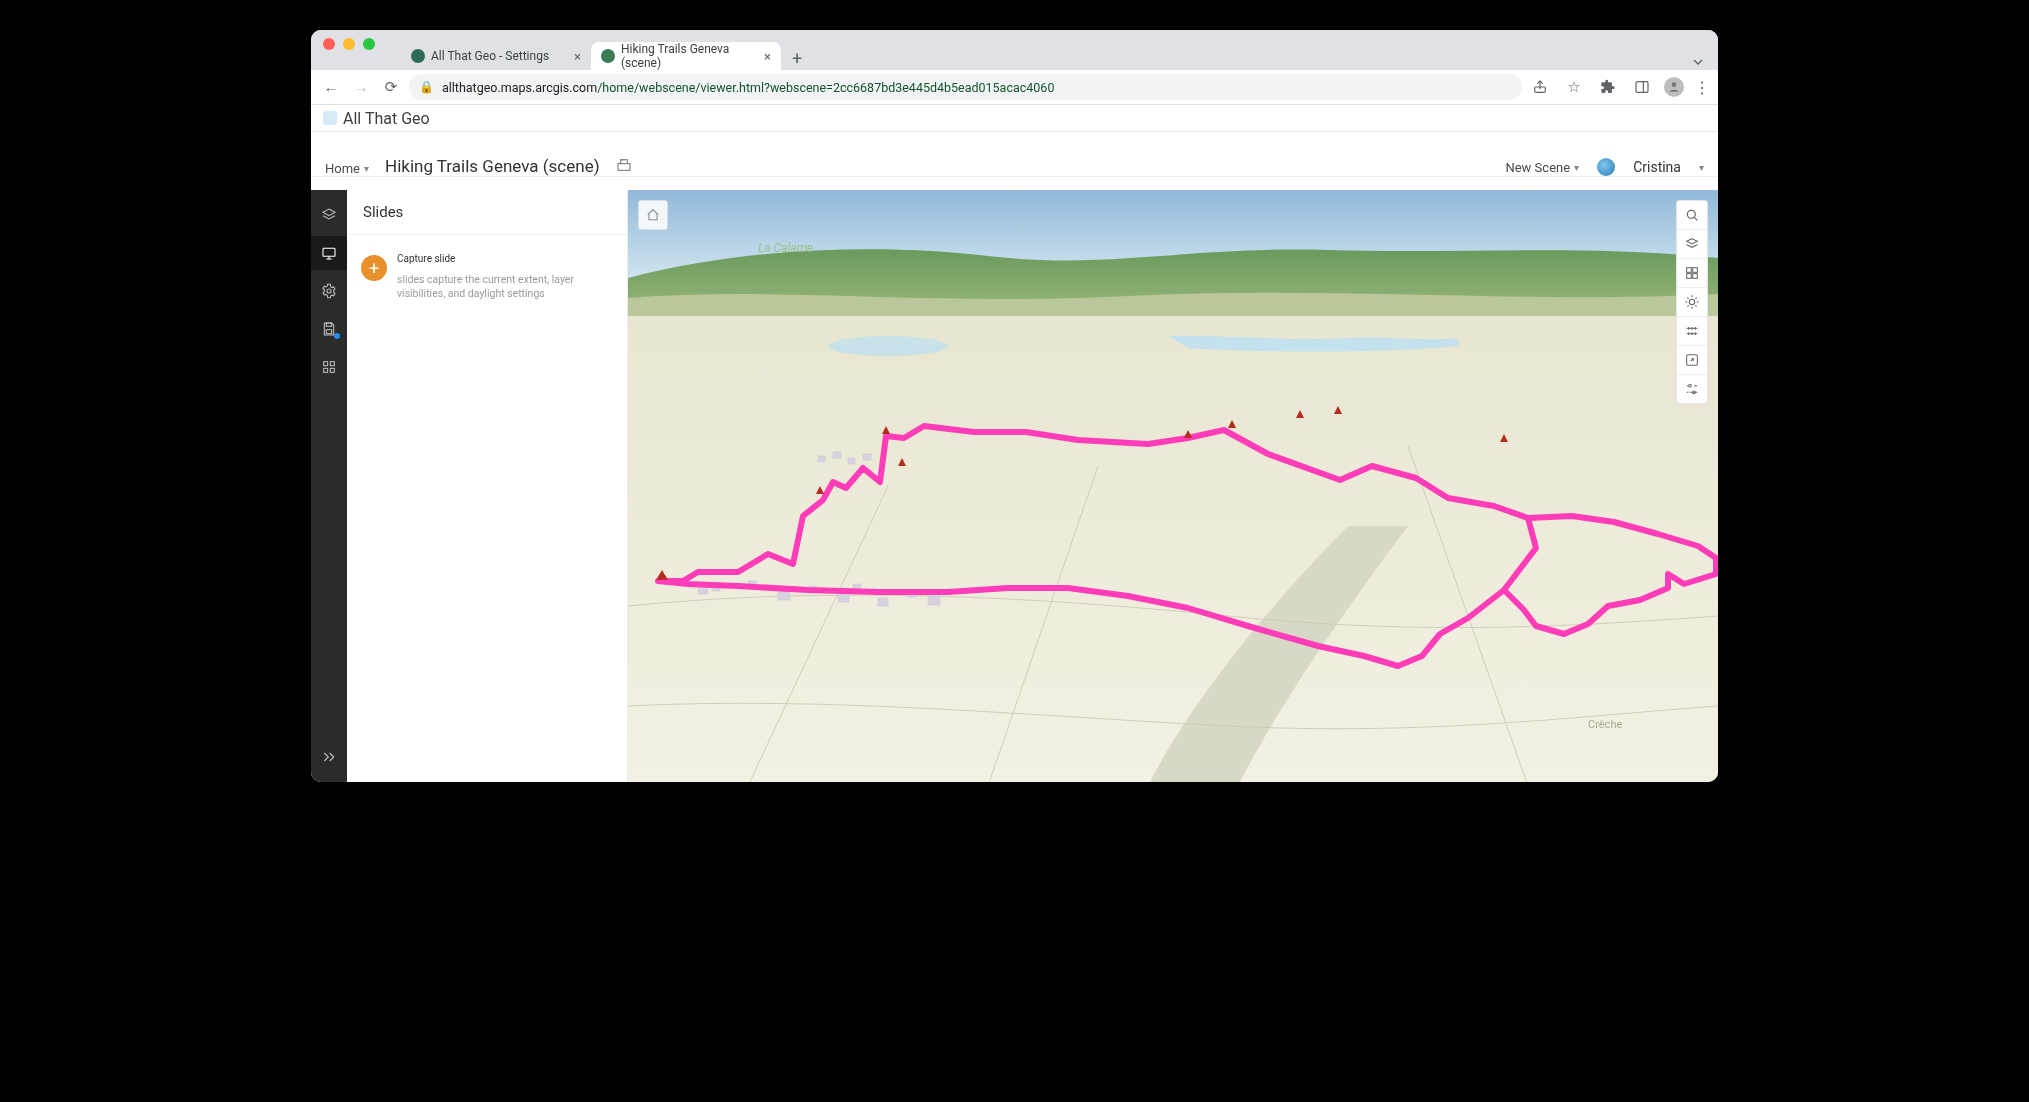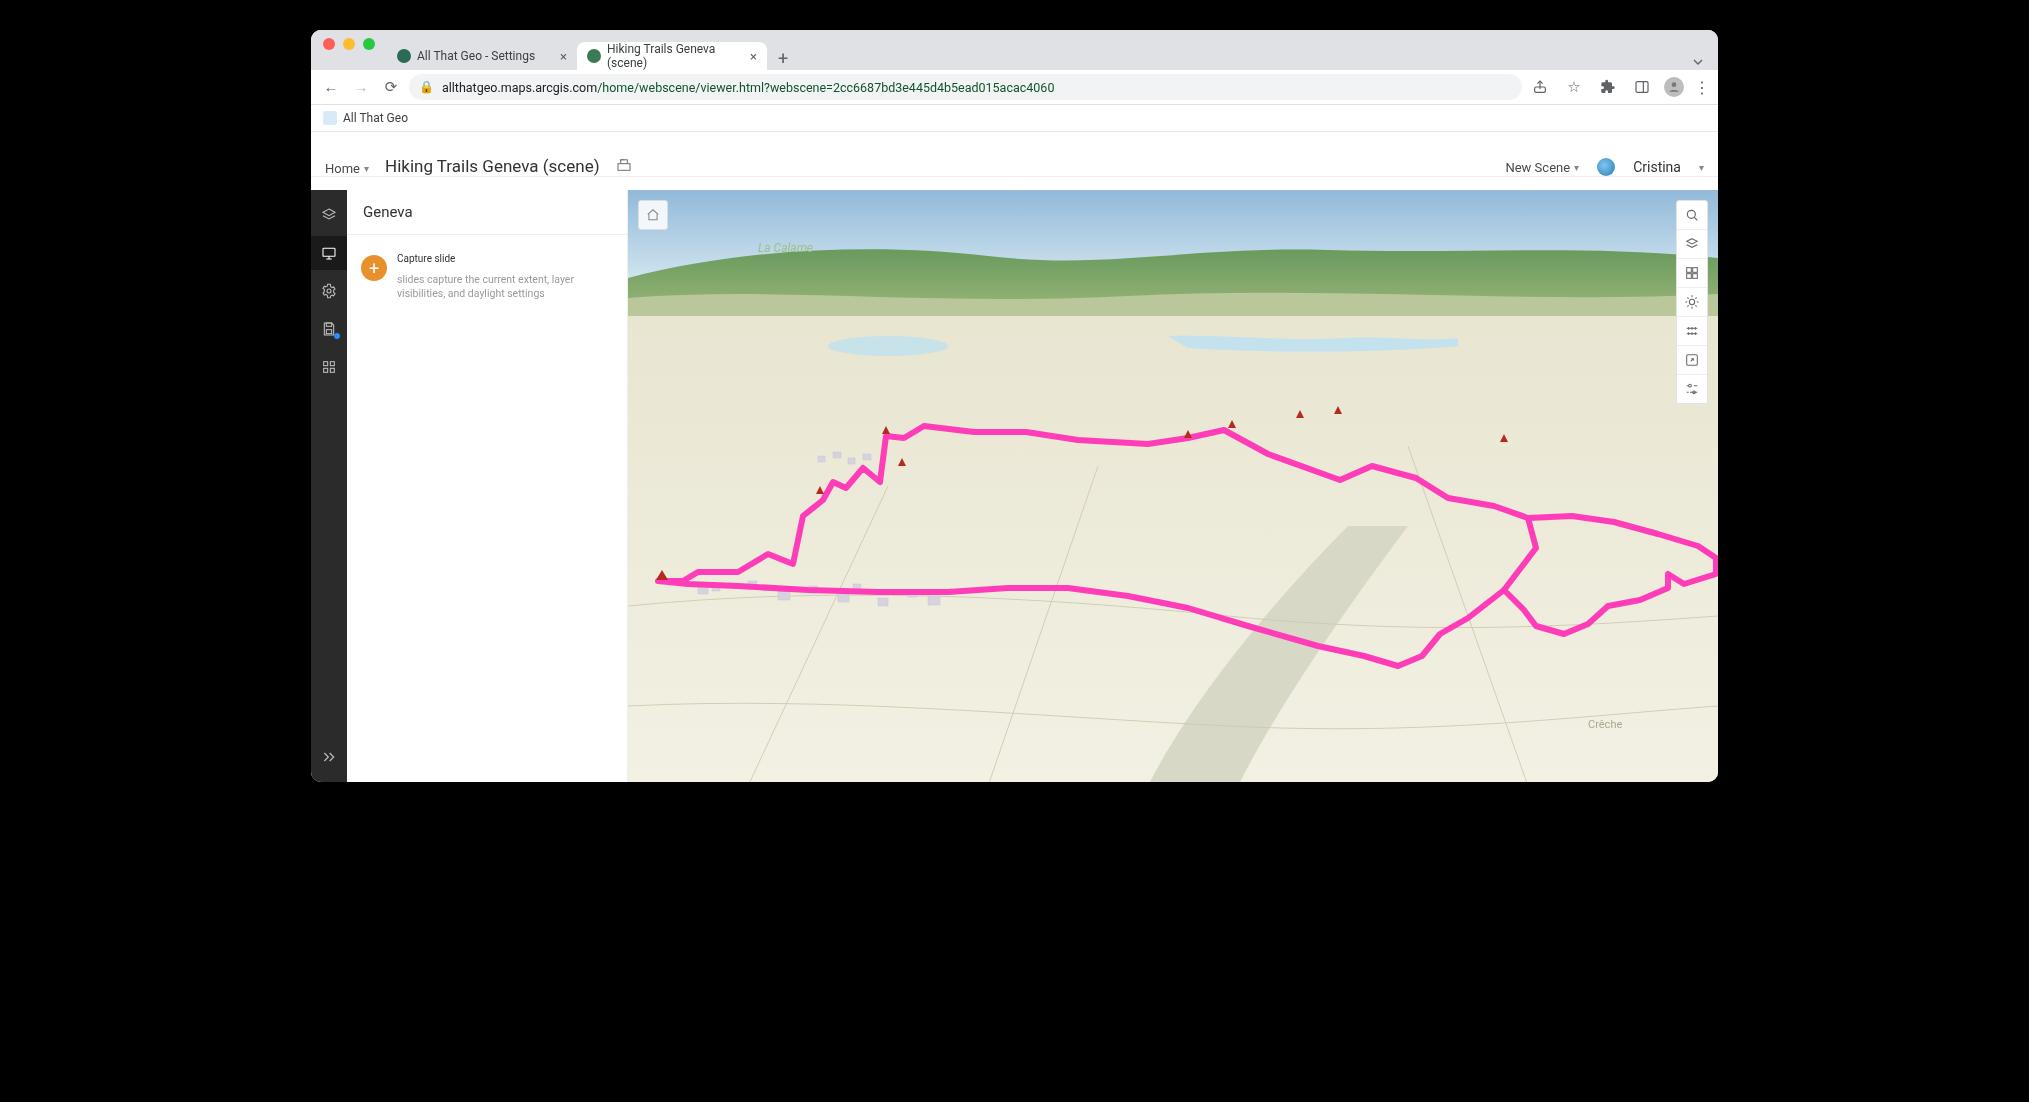--- a/index.html
+++ b/index.html
@@ -5,40 +5,40 @@
   html,body{margin:0;padding:0;height:100%;font-family:-apple-system,BlinkMacSystemFont,"Segoe UI",Roboto,Helvetica,Arial,sans-serif;background:#000;}
   .stage{position:relative;width:1495px;height:812px;margin:0 auto;background:#000;border-radius:10px;overflow:hidden;}
   .browser{position:absolute;left:44px;top:30px;right:44px;bottom:30px;background:#fff;border-radius:10px;overflow:hidden;box-shadow:0 0 0 1px rgba(0,0,0,.15);}
   
   .titlebar{height:28px;background:#dfe1e5;display:flex;align-items:center;padding-left:12px;}
   .dot{width:12px;height:12px;border-radius:50%;margin-right:8px;}
   .dot.red{background:#ff5f57;}
   .dot.yellow{background:#febc2e;}
   .dot.green{background:#28c840;}
   
-  .tabstrip{height:28px;background:#dfe1e5;display:flex;align-items:flex-end;padding-left:6px;margin-top:-28px;padding-top:12px;}
+  .tabstrip{height:28px;background:#dfe1e5;display:flex;align-items:flex-end;padding-left:20px;margin-top:-28px;padding-top:12px;}
   .tab{height:28px;min-width:170px;max-width:170px;display:flex;align-items:center;padding:0 10px;font-size:12px;color:#3c4043;border-top-left-radius:8px;border-top-right-radius:8px;gap:6px;position:relative;}
   .tab.inactive{background:transparent;}
   .tab.active{background:#fff;}
   .tab .favicon{width:14px;height:14px;border-radius:50%;background:#2b6b56;display:inline-block;flex:0 0 14px;}
   .tab .close{margin-left:auto;color:#5f6368;font-size:13px;}
   .newtab{width:24px;height:24px;display:flex;align-items:center;justify-content:center;color:#5f6368;font-size:18px;border-radius:50%;margin-left:4px;}
   .tabstrip-right{margin-left:auto;width:40px;display:flex;align-items:center;justify-content:center;color:#5f6368;}
   
   .toolbar{height:34px;background:#fff;border-bottom:1px solid #e0e0e0;display:flex;align-items:center;padding:0 8px;gap:6px;}
   .tbtn{width:24px;height:24px;display:flex;align-items:center;justify-content:center;color:#5f6368;border-radius:50%;font-size:15px;}
   .omnibox{flex:1;height:26px;background:#f1f3f4;border-radius:13px;display:flex;align-items:center;padding:0 10px;gap:8px;font-size:12.5px;color:#202124;}
   .omnibox .lock{color:#5f6368;font-size:12px;}
   .omnibox .host{color:#202124;}
   .omnibox .path{color:#14532d;}
   .right-icons{display:flex;align-items:center;gap:10px;color:#5f6368;font-size:15px;}
   .avatar{width:20px;height:20px;border-radius:50%;background:#bdbdbd;display:inline-flex;align-items:center;justify-content:center;font-size:12px;color:#555;}
   .dots{font-size:16px;}
   
-  .bookmarks{height:26px;border-bottom:1px solid #e8e8e8;display:flex;align-items:center;padding-left:12px;font-size:12px;color:#3c4043;gap:6px;}
+  .bookmarks{height:26px;border-bottom:1px solid #e8e8e8;display:flex;align-items:center;padding-left:12px;font-size:16px;color:#3c4043;gap:6px;}
   .bookmarks .bicon{width:14px;height:14px;border-radius:3px;background:#d6eaf8;display:inline-block;}
   
   .app-header{height:44px;border-bottom:1px solid #eee;display:flex;align-items:flex-end;padding:0 14px;gap:16px;font-size:14px;color:#323232;}
   .home-dd{display:flex;align-items:center;gap:4px;color:#4a4a4a;font-size:13px;}
   .scene-title{font-size:17px;color:#323232;font-weight:400;}
   .savebtn{font-size:14px;color:#6a6a6a;}
   .header-right{margin-left:auto;display:flex;align-items:center;gap:18px;font-size:14px;color:#323232;}
   .user{display:flex;align-items:center;gap:18px;}
   .user .uavatar{width:18px;height:18px;border-radius:50%;background:radial-gradient(circle at 40% 40%, #7fc6ef, #2a7bb0);}
   .caret{font-size:10px;color:#888;}
@@ -207,21 +207,21 @@
         </div>
         <div class="rail-item rail-bottom">
           <svg viewBox="0 0 24 24" fill="none" stroke="currentColor" stroke-width="1.8">
               <polyline points="13 6 19 12 13 18"></polyline>
               <polyline points="5 6 11 12 5 18"></polyline>
             </svg>
         </div>
       </div>
 
       <div class="side-panel">
-        <div class="side-head">Geneva</div>
+        <div class="side-head">Slides</div>
         <div class="side-body">
           <div class="capture-btn">+</div>
           <div class="capture-text">
             <div class="ct-title">Capture slide</div>
             <div class="ct-sub">slides capture the current extent, layer visibilities, and daylight settings</div>
           </div>
         </div>
       </div>
 
       <div class="map-wrap">

